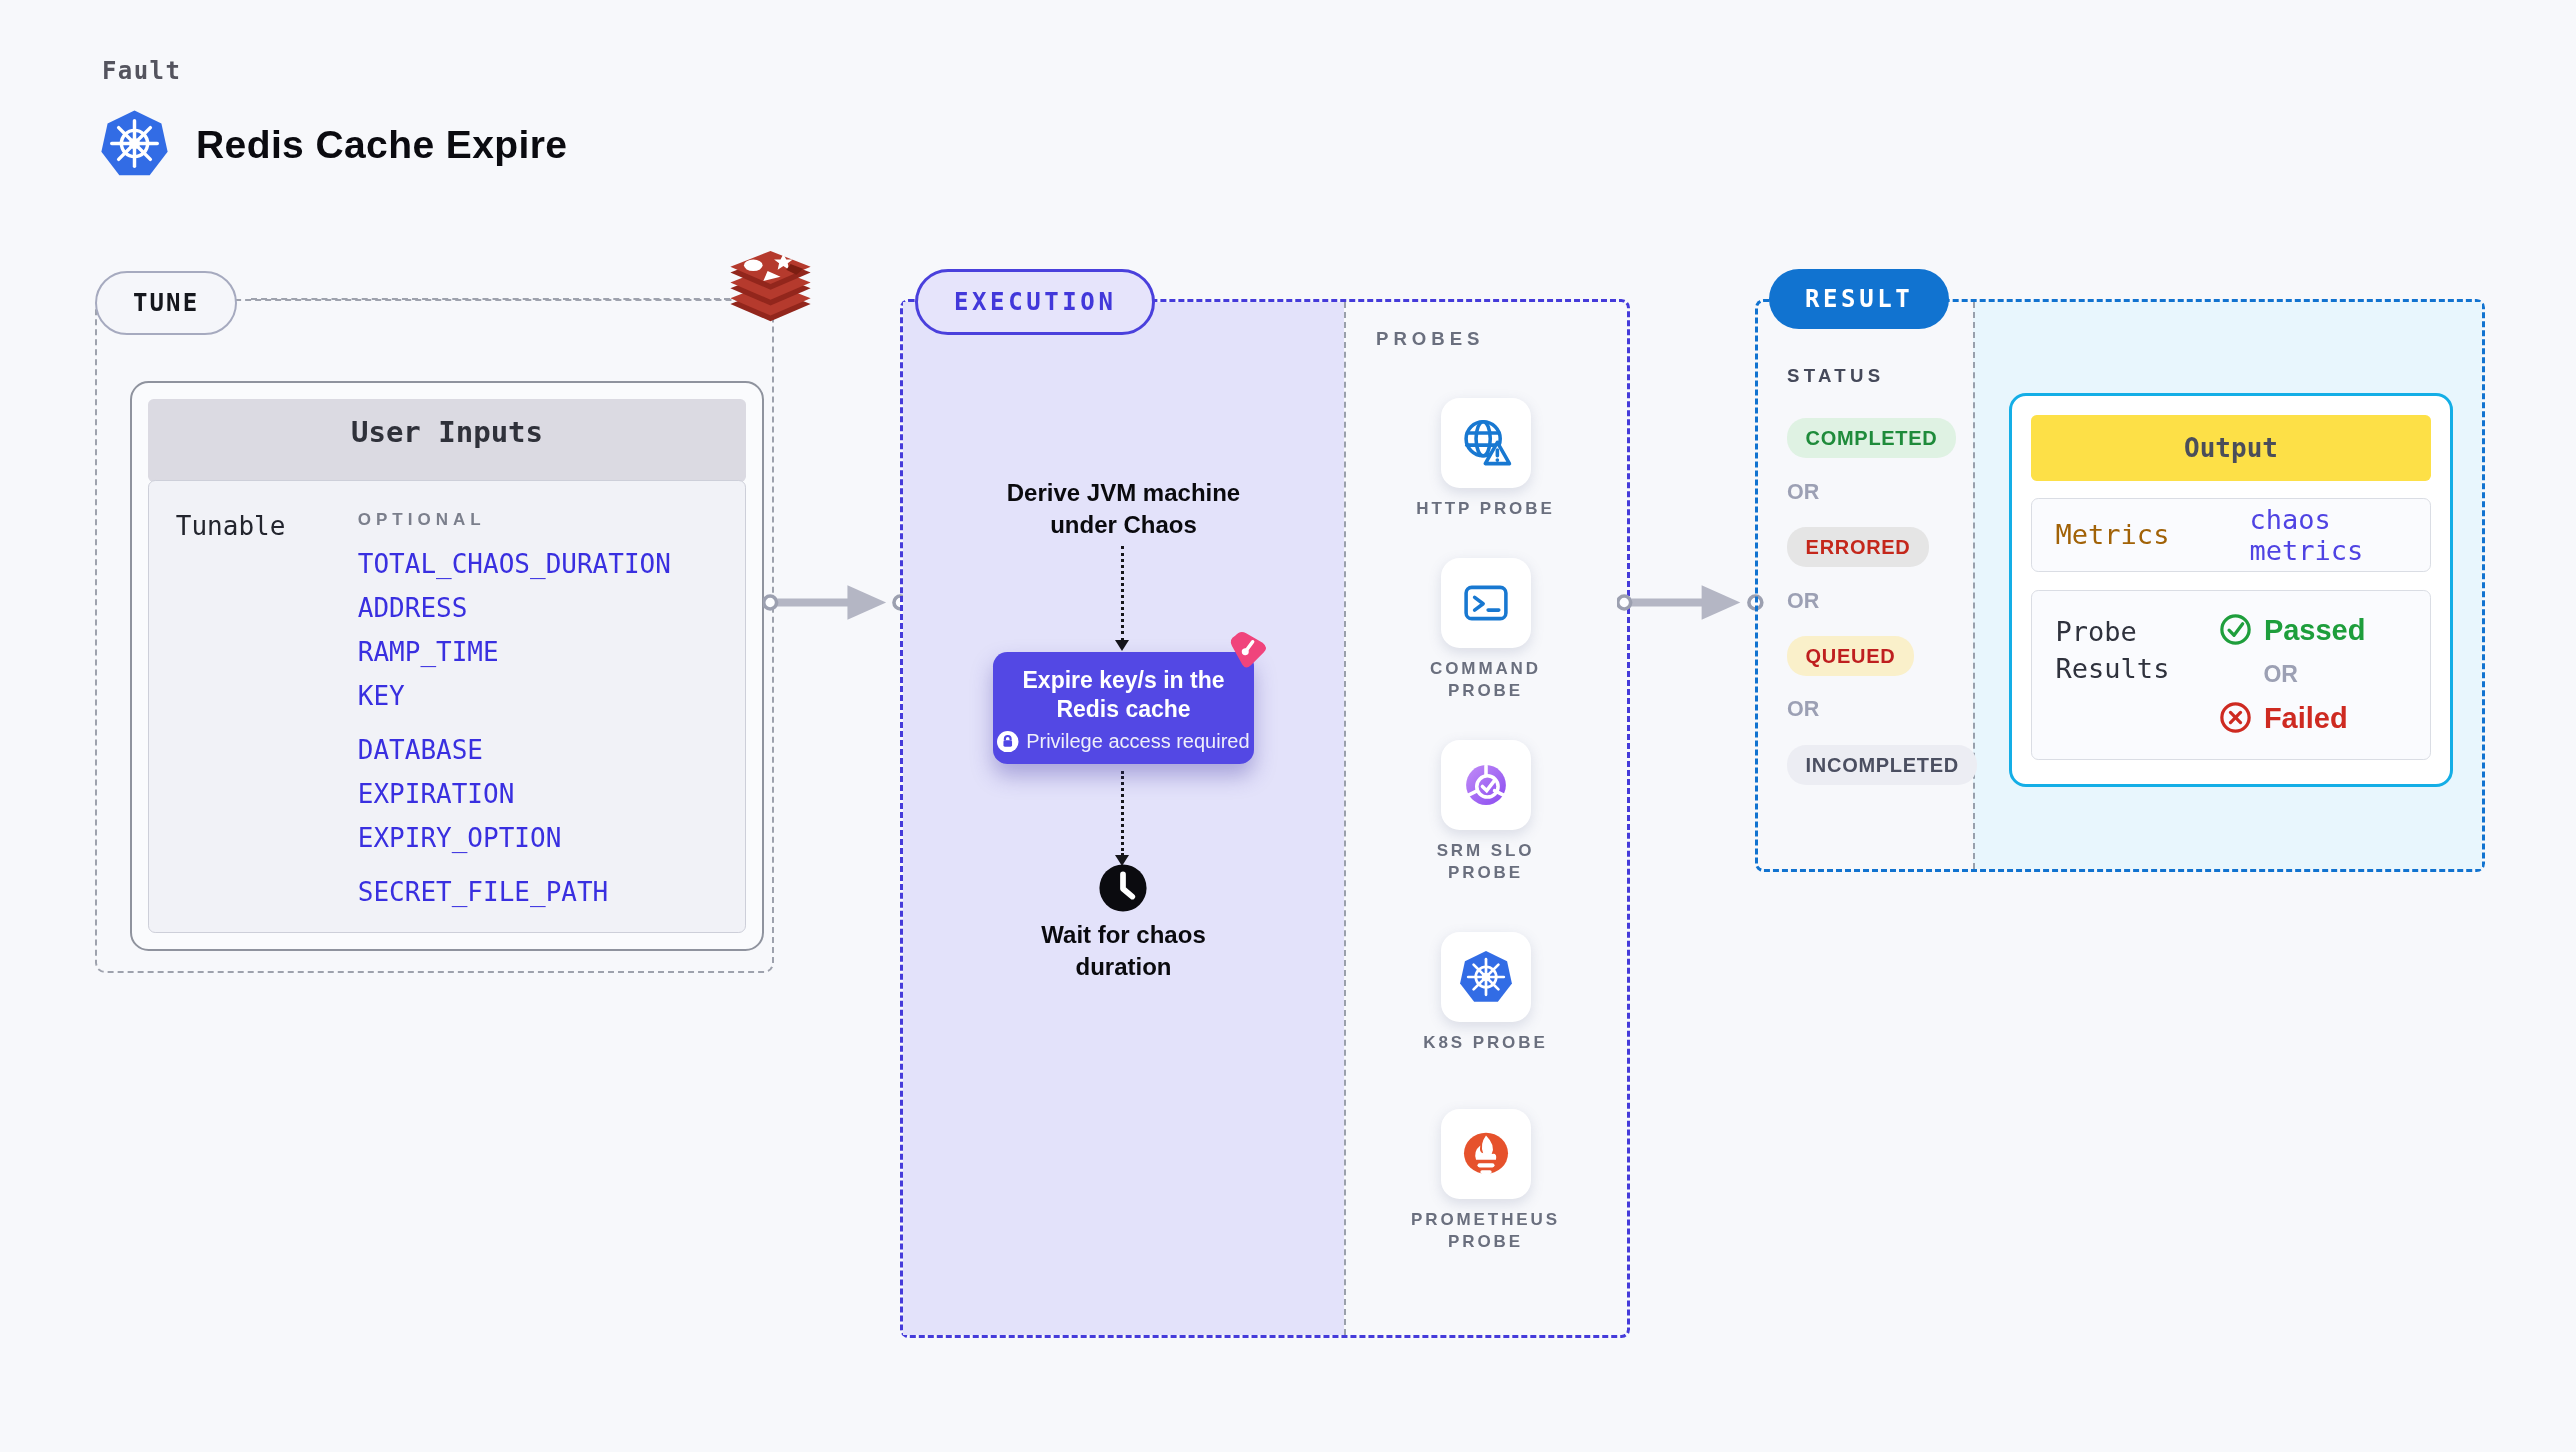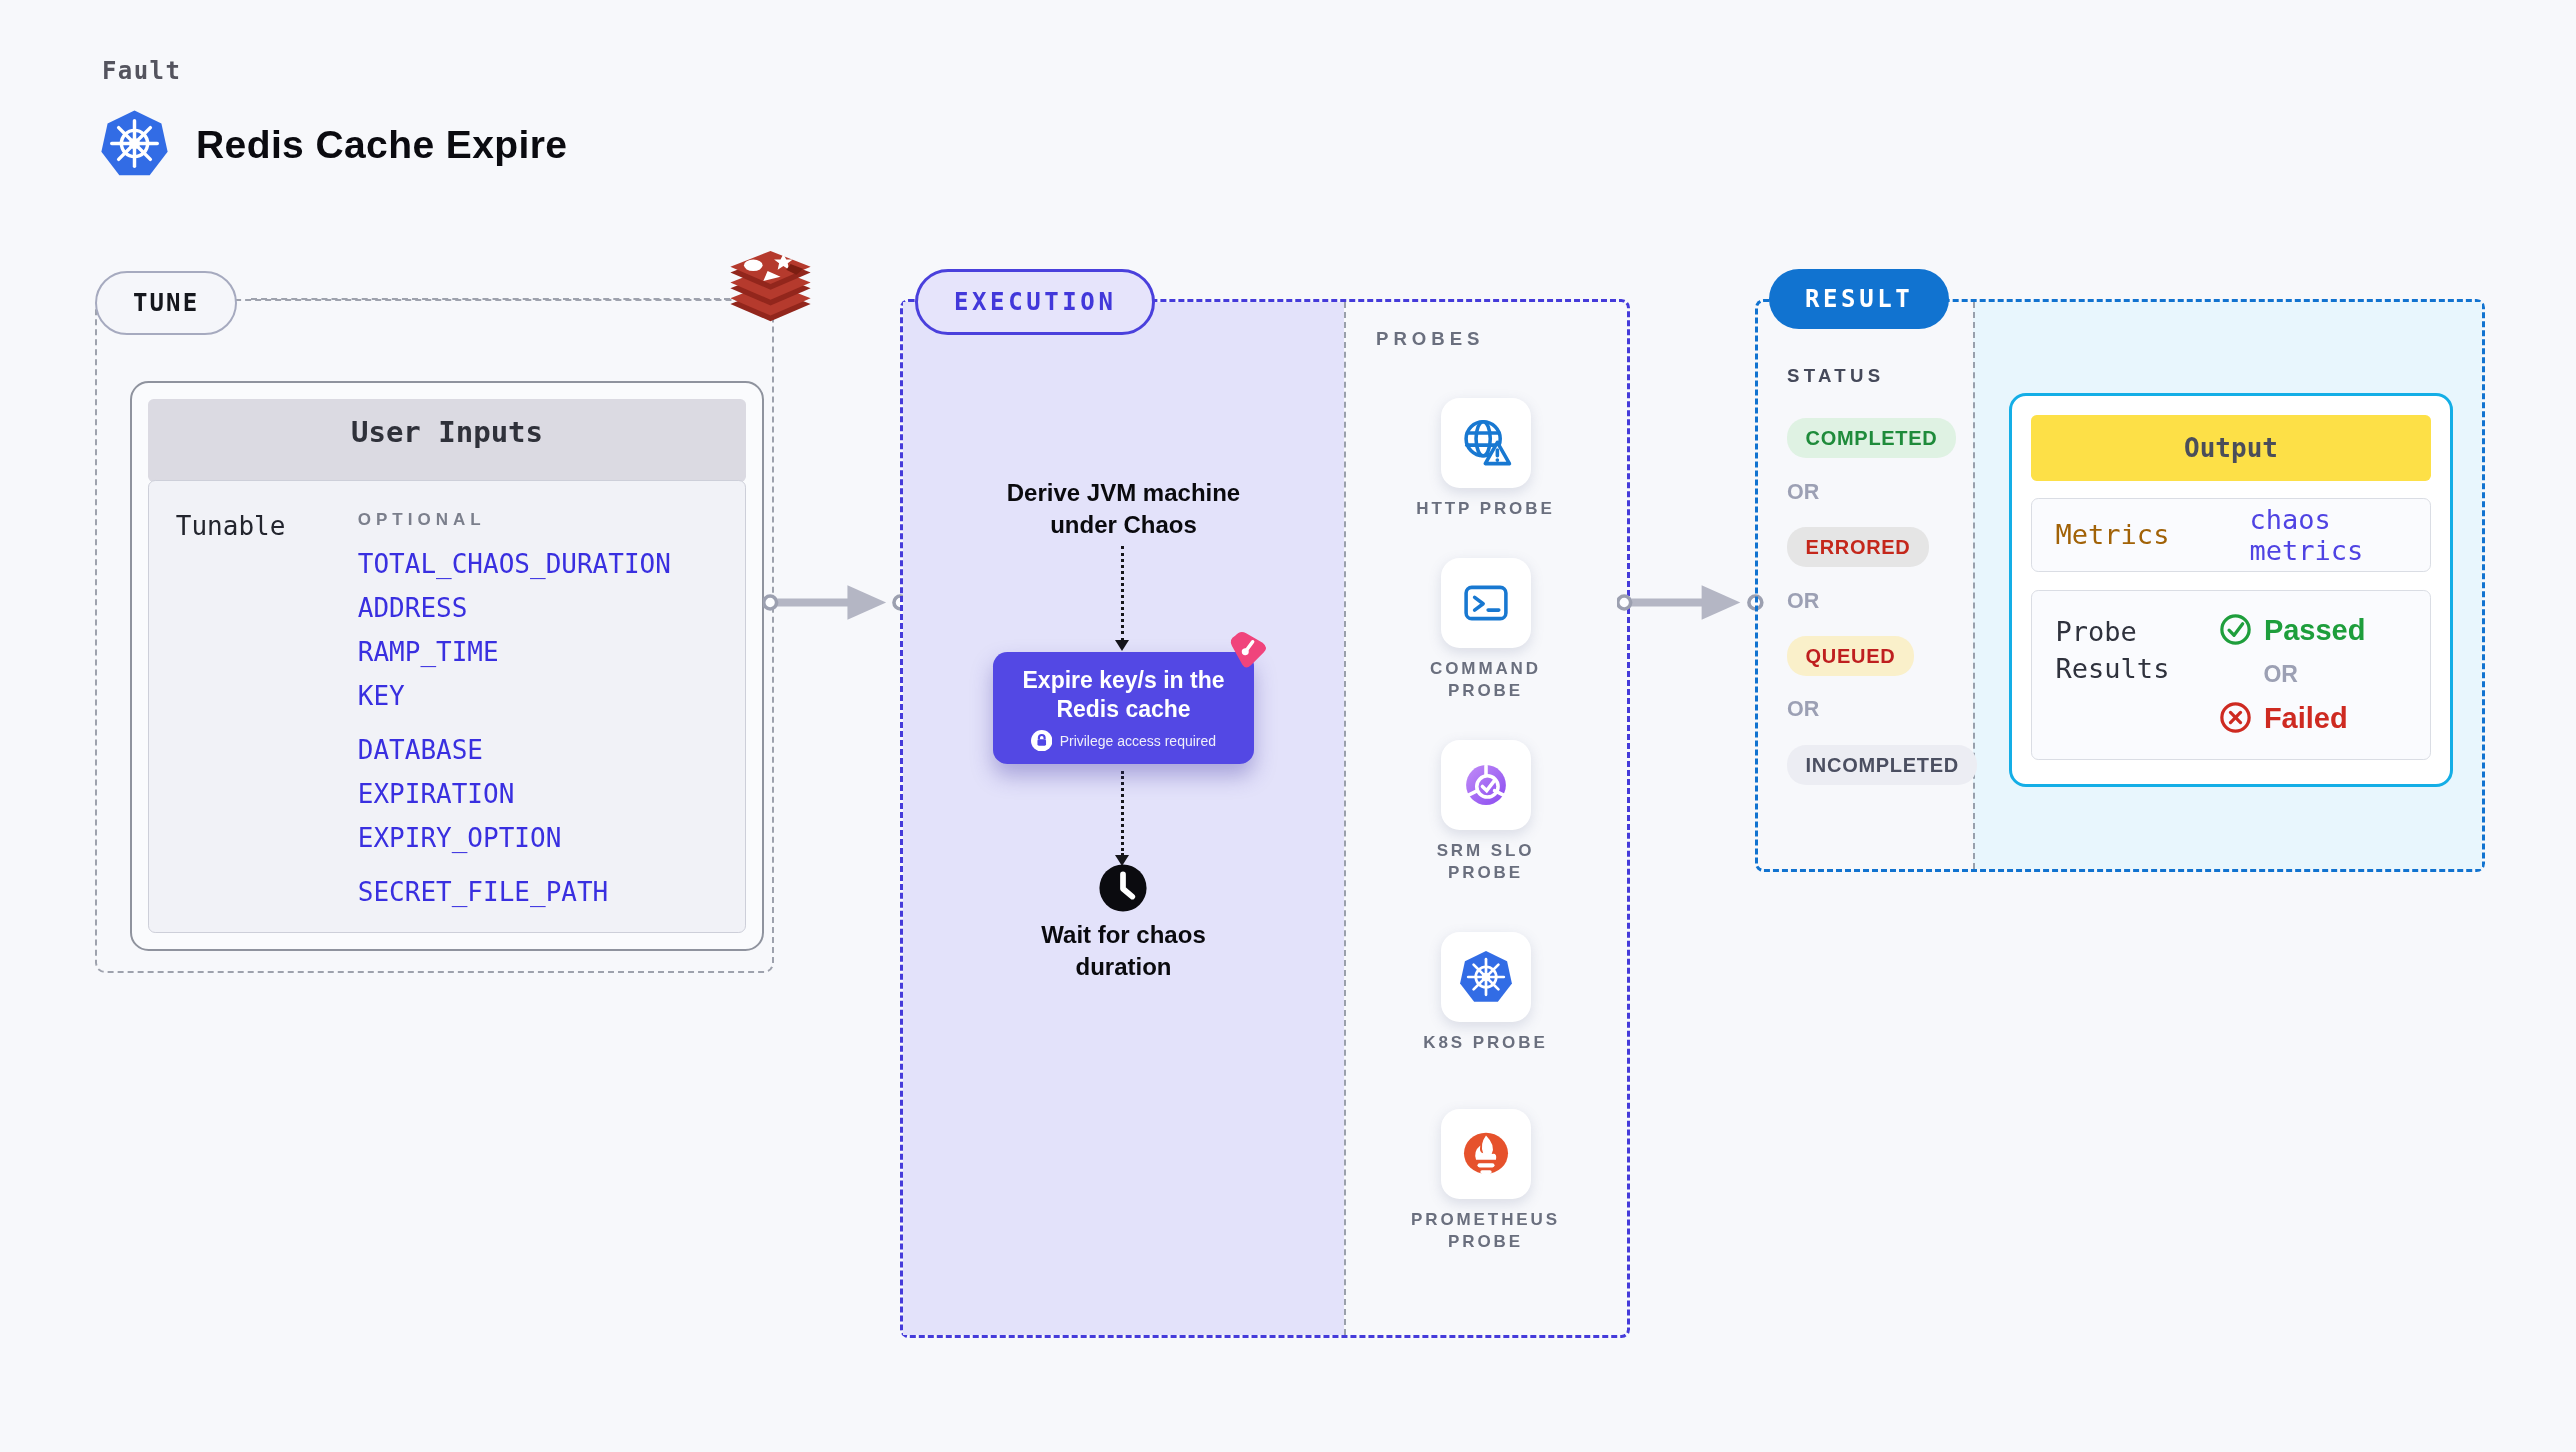--- a/index.html
+++ b/index.html
@@ -48,21 +48,21 @@
              font-weight:800;color:#0A0A0E;}
   .step-derive{top:175px;}
   .step-wait{top:617px;}
   .dot-line{position:absolute;border-left:3.6px dotted #15151A;}
   .dot-head{position:absolute;width:0;height:0;border-left:7.9px solid transparent;
             border-right:7.9px solid transparent;border-top:11.5px solid #15151A;}
   .fault-node{position:absolute;left:90px;top:350px;width:261px;height:112px;background:#5348E4;
               border-radius:14.3px;box-shadow:0 11.5px 21.5px rgba(60,50,160,.35);text-align:center;color:#fff;z-index:2;}
   .fault-node-title{margin-top:14.3px;font-size:23px;line-height:29px;font-weight:700;}
   .priv-row{margin-top:5.7px;display:flex;align-items:center;justify-content:center;gap:7.2px;}
-  .priv-text{font-size:14px;color:#EFEFFA;}
+  .priv-text{font-size:20px;color:#EFEFFA;}
   .lock-badge{width:21.5px;height:21.5px;}
   .pink-badge{position:absolute;left:324px;top:327px;z-index:3;transform:rotate(-6deg);}
   .clock-wrap{position:absolute;left:195px;top:561px;}
 
   .probes-wrap{position:absolute;left:441px;top:0;width:283px;height:100%;}
   .probes-header{position:absolute;left:32px;top:26px;font-size:18.6px;font-weight:700;letter-spacing:5px;color:#6A6F7E;}
   .probe-block{position:absolute;left:0;width:100%;text-align:center;}
   .probe-card{display:inline-flex;align-items:center;justify-content:center;width:90px;height:90px;
               background:#fff;border-radius:18.6px;box-shadow:0 4.3px 13px rgba(90,100,140,.18);}
   .probe-label{margin-top:10px;font-size:17px;font-weight:700;letter-spacing:2.9px;color:#6A6F7E;line-height:22px;}

